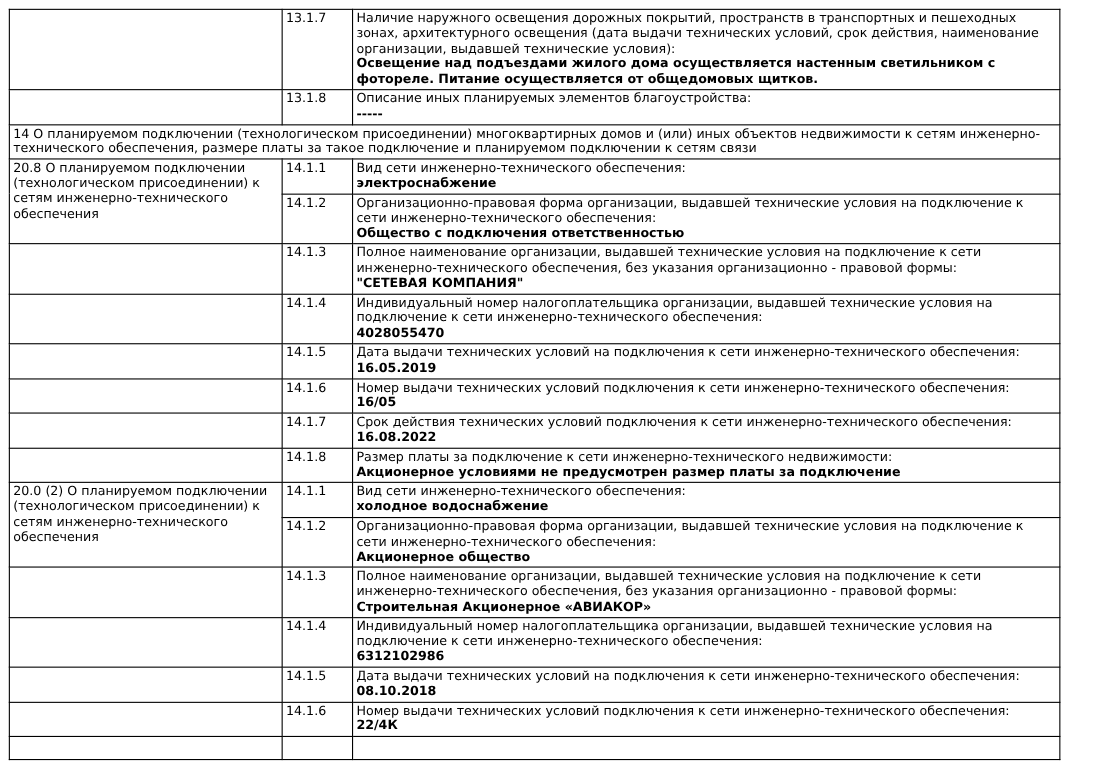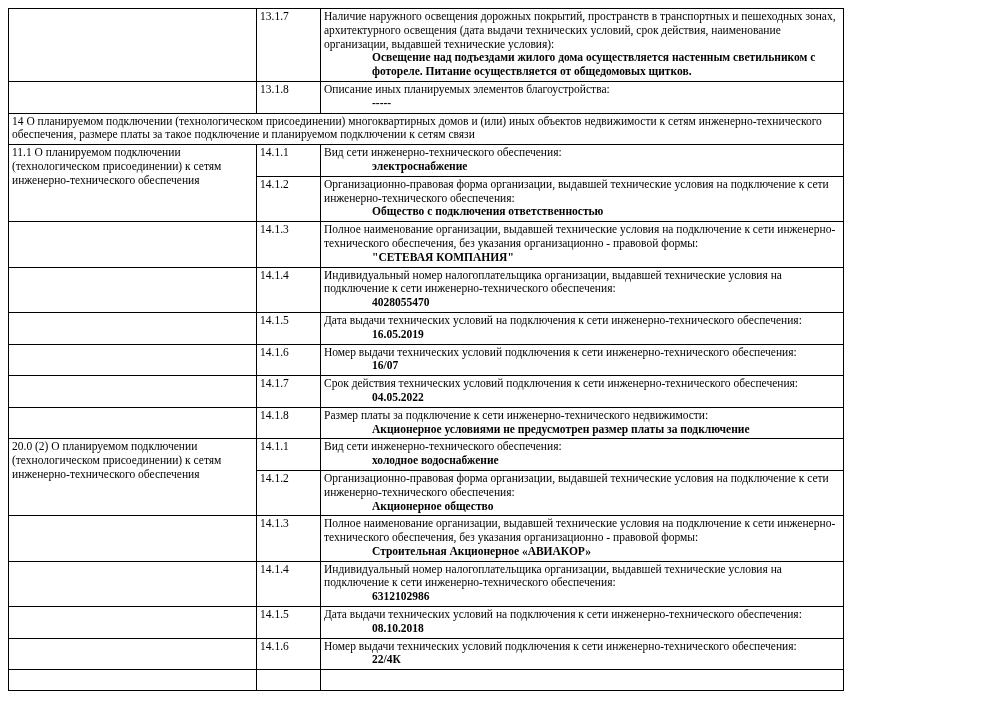--- a/index.html
+++ b/index.html
@@ -7,37 +7,36 @@
     margin: 0; padding: 0; background: #ffffff;
   }
   body {
     width: 1000px; height: 707px; overflow: hidden;
     font-family: "DejaVu Sans", "Liberation Sans", sans-serif;
     color: #000;
   }
   .page { padding: 8px 8px 0 8px; }
   table.decl-table {
     border-collapse: collapse;
-    width: 836px;
+    width: 956px;
     table-layout: fixed;
-    font-family: Liberation Serif, serif;
   }
   td {
     border: 1px solid #000;
     vertical-align: top;
     padding: 1px 3px 2px 3px;
     font-size: 11.5px;
     line-height: 1.2;
     overflow: hidden;
   }
   td.col-label { }
   td.col-num { }
   td.col-content { }
   .desc { font-weight: normal; }
-  .value { font-weight: bold; margin-left: 48px; }
+  .value { font-weight: bold; }
   td.section-header-cell { font-weight: normal; margin-top: 24px; }
   tr.stub-row td { height: 21px; }
 </style>
 </head>
 <body>
 
 <div class="page">
   <table class="decl-table">
     <colgroup>
       <col style="width:248px">
@@ -58,21 +57,21 @@
           <td class="col-num">13.1.8</td>
           <td class="col-content">
             <div class="desc">Описание иных планируемых элементов благоустройства:</div>
             <div class="value">-----</div>
           </td>
         </tr>
         <tr class="section-header-row">
           <td class="section-header-cell" colspan="3">14 О планируемом подключении (технологическом присоединении) многоквартирных домов и (или) иных объектов недвижимости к сетям инженерно-технического обеспечения, размере платы за такое подключение и планируемом подключении к сетям связи</td>
         </tr>
         <tr>
-          <td class="col-label" rowspan="2">11.1 О планируемом подключении (технологическом присоединении) к сетям инженерно-технического обеспечения</td>
+          <td class="col-label" rowspan="2">20.8 О планируемом подключении (технологическом присоединении) к сетям инженерно-технического обеспечения</td>
           <td class="col-num">14.1.1</td>
           <td class="col-content">
             <div class="desc">Вид сети инженерно-технического обеспечения:</div>
             <div class="value">электроснабжение</div>
           </td>
         </tr>
         <tr>
           <td class="col-num">14.1.2</td>
           <td class="col-content">
             <div class="desc">Организационно-правовая форма организации, выдавшей технические условия на подключение к сети инженерно-технического обеспечения:</div>
@@ -101,29 +100,29 @@
           <td class="col-content">
             <div class="desc">Дата выдачи технических условий на подключения к сети инженерно-технического обеспечения:</div>
             <div class="value">16.05.2019</div>
           </td>
         </tr>
         <tr>
           <td class="col-label"></td>
           <td class="col-num">14.1.6</td>
           <td class="col-content">
             <div class="desc">Номер выдачи технических условий подключения к сети инженерно-технического обеспечения:</div>
-            <div class="value">16/07</div>
+            <div class="value">16/05</div>
           </td>
         </tr>
         <tr>
           <td class="col-label"></td>
           <td class="col-num">14.1.7</td>
           <td class="col-content">
             <div class="desc">Срок действия технических условий подключения к сети инженерно-технического обеспечения:</div>
-            <div class="value">04.05.2022</div>
+            <div class="value">16.08.2022</div>
           </td>
         </tr>
         <tr>
           <td class="col-label"></td>
           <td class="col-num">14.1.8</td>
           <td class="col-content">
             <div class="desc">Размер платы за подключение к сети инженерно-технического недвижимости:</div>
             <div class="value">Акционерное условиями не предусмотрен размер платы за подключение</div>
           </td>
         </tr>

